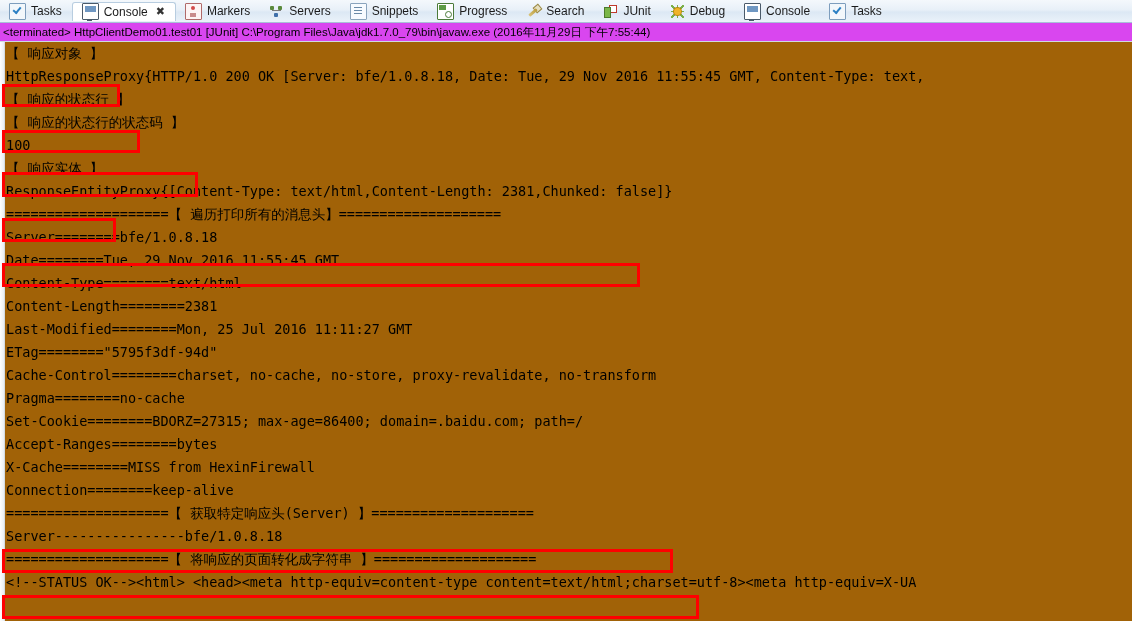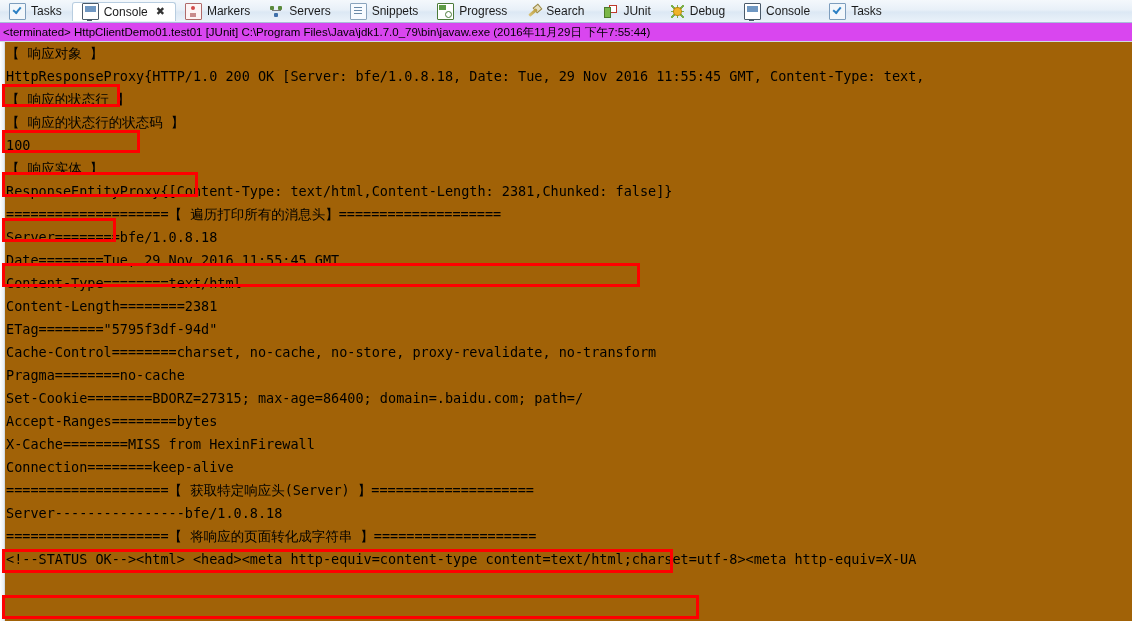--- a/index.html
+++ b/index.html
@@ -245,20 +245,21 @@
       <div class="ln cn">【 响应的状态行 】</div>
       <div class="ln cn">【 响应的状态行的状态码 】</div>
       <div class="ln">100</div>
       <div class="ln cn">【 响应实体 】</div>
       <div class="ln">ResponseEntityProxy{[Content-Type: text/html,Content-Length: 2381,Chunked: false]}</div>
       <div class="ln cn">====================【 遍历打印所有的消息头】====================</div>
       <div class="ln">Server========bfe/1.0.8.18</div>
       <div class="ln">Date========Tue, 29 Nov 2016 11:55:45 GMT</div>
       <div class="ln">Content-Type========text/html</div>
       <div class="ln">Content-Length========2381</div>
+      <div class="ln">Last-Modified========Mon, 25 Jul 2016 11:11:27 GMT</div>
       <div class="ln">ETag========"5795f3df-94d"</div>
       <div class="ln">Cache-Control========charset, no-cache, no-store, proxy-revalidate, no-transform</div>
       <div class="ln">Pragma========no-cache</div>
       <div class="ln">Set-Cookie========BDORZ=27315; max-age=86400; domain=.baidu.com; path=/</div>
       <div class="ln">Accept-Ranges========bytes</div>
       <div class="ln">X-Cache========MISS from HexinFirewall</div>
       <div class="ln">Connection========keep-alive</div>
       <div class="ln cn">====================【 获取特定响应头(Server) 】====================</div>
       <div class="ln">Server----------------bfe/1.0.8.18</div>
       <div class="ln cn">====================【 将响应的页面转化成字符串 】====================</div>

